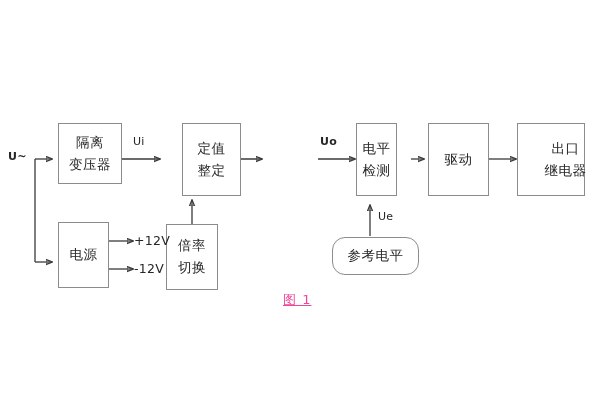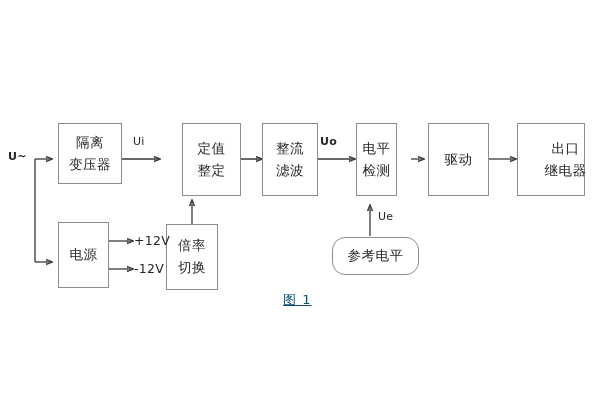--- a/index.html
+++ b/index.html
@@ -34,21 +34,21 @@
     font-size:11px;
     color:#262626;
     white-space:nowrap;
     letter-spacing:.3px;
   }
   .lbl-sm{font-size:12.5px;}
 
   .caption{
     position:absolute;
     font-size:13px;
-    color:#0c4a6e;
+    color:#ec4899;
     letter-spacing:1px;
     white-space:nowrap;
     text-decoration:underline;
   }
 
   svg.wires{
     position:absolute;left:0;top:0;
     width:600px;height:400px;
     pointer-events:none;
   }
@@ -95,24 +95,20 @@
   <div class="box" style="left:58px;top:123px;width:64px;height:61px;">
     <span class="ln">隔离</span>
     <span class="ln">变压器</span>
   </div>
 
   <div class="box" style="left:182px;top:123px;width:59px;height:73px;">
     <span class="ln">定值</span>
     <span class="ln">整定</span>
   </div>
 
-  <div class="box" style="left:262px;top:123px;width:56px;height:73px;">
-    <span class="ln">整流</span>
-    <span class="ln">滤波</span>
-  </div>
 
   <div class="box" style="left:356px;top:123px;width:41px;height:73px;">
     <span class="ln">电平</span>
     <span class="ln">检测</span>
   </div>
 
   <div class="box" style="left:428px;top:123px;width:61px;height:73px;">
     <span class="ln">驱动</span>
   </div>
 

